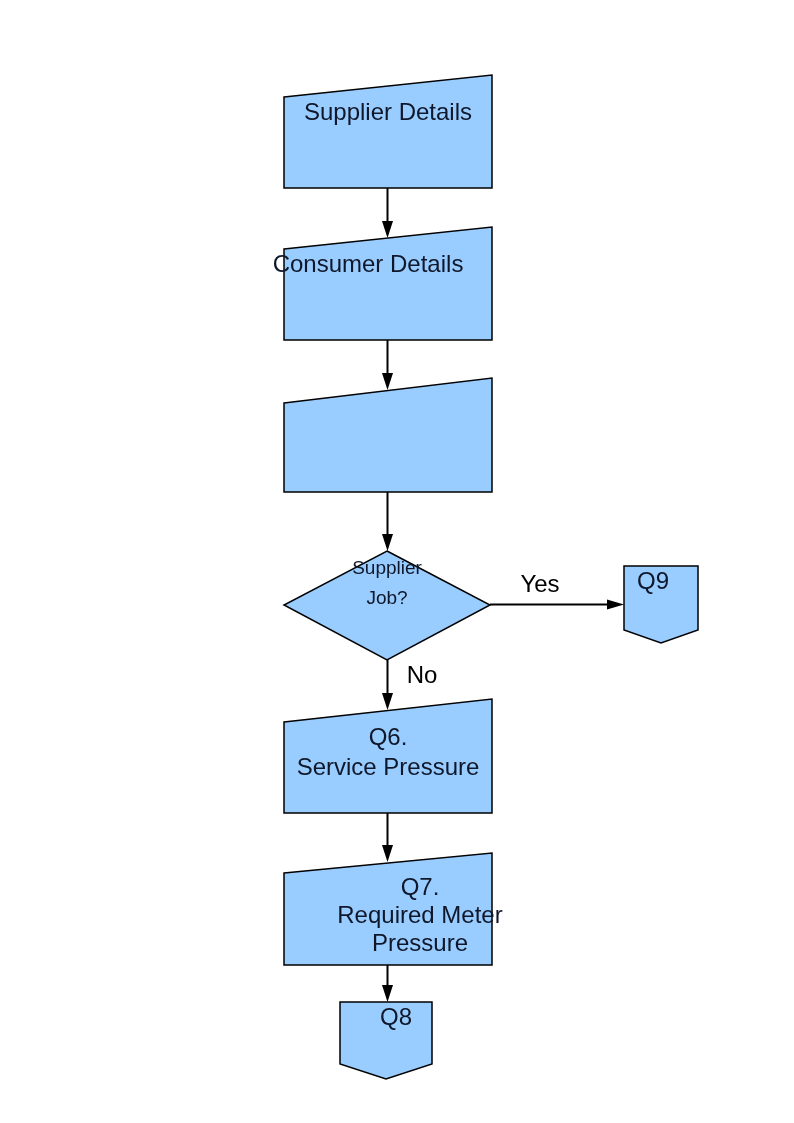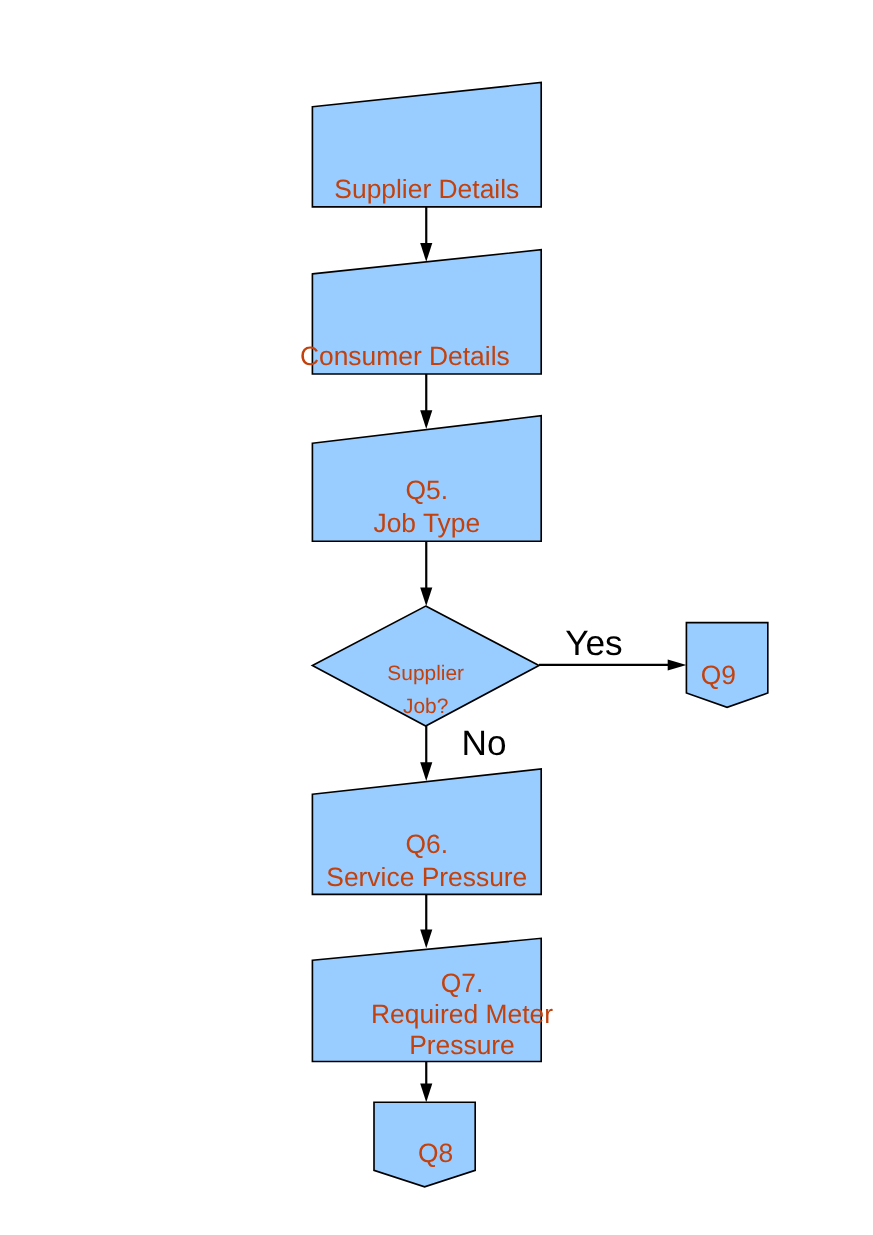--- a/index.html
+++ b/index.html
@@ -30,43 +30,43 @@
   }
   .arrowhead {
     fill: #000000;
     stroke: none;
   }
   .node-label {
     position: absolute;
     display: flex;
     flex-direction: column;
     align-items: center;
-    justify-content: flex-end;
+    justify-content: flex-start;
     text-align: center;
-    color: #c2410c;
+    color: #0f172a;
     font-size: 24px;
     line-height: 30px;
     pointer-events: none;
   }
   .node-label span { display: block; white-space: nowrap; }
   .decision-label {
     font-size: 19px;
     line-height: 30px;
   }
   .q7-label {
     line-height: 28px;
     padding-left: 32px;
   }
   .edge-label {
     position: absolute;
     display: flex;
     align-items: center;
     justify-content: center;
     color: #000000;
-    font-size: 32px;
+    font-size: 24px;
     line-height: 26px;
     pointer-events: none;
   }
 </style>
 </head>
 <body>
 
 <div id="page">
 
   <svg id="diagram-svg" width="794" height="1123" viewBox="0 0 794 1123">
@@ -110,24 +110,20 @@
   </svg>
 
   <div class="node-label" style="left:284px; top:97px; width:208px; height:91px;">
     <span>Supplier Details</span>
   </div>
 
   <div class="node-label" style="left:284px; top:249px; width:168px; height:91px;">
     <span>Consumer Details</span>
   </div>
 
-  <div class="node-label" style="left:284px; top:403px; width:208px; height:89px;">
-    <span>Q5.</span>
-    <span>Job Type</span>
-  </div>
 
   <div class="node-label decision-label" style="left:287px; top:553px; width:200px; height:105px;">
     <span>Supplier</span>
     <span>Job?</span>
   </div>
 
   <div class="node-label" style="left:624px; top:566px; width:58px; height:64px;">
     <span>Q9</span>
   </div>
 
@@ -141,15 +137,15 @@
     <span>Required Meter</span>
     <span>Pressure</span>
   </div>
 
   <div class="node-label" style="left:340px; top:1002px; width:92px; height:62px;padding-left:10px;">
     <span>Q8</span>
   </div>
 
   <div class="edge-label" style="left:504px; top:571px; width:72px; height:26px;">Yes</div>
 
-  <div class="edge-label" style="left:382px; top:662px; width:52px; height:26px;padding-left:32px;">No</div>
+  <div class="edge-label" style="left:364px; top:662px; width:52px; height:26px;padding-left:32px;">No</div>
 
 </div>
 
 </body></html>

